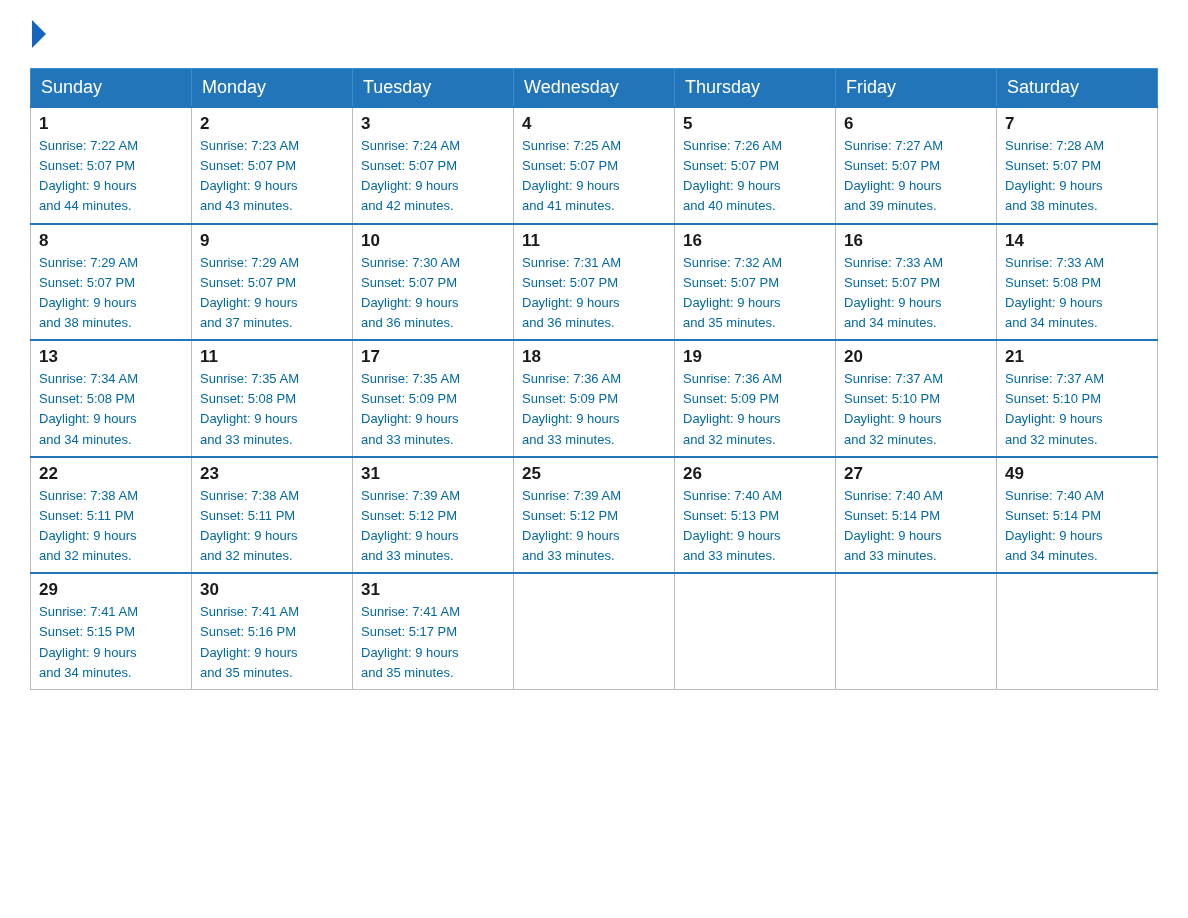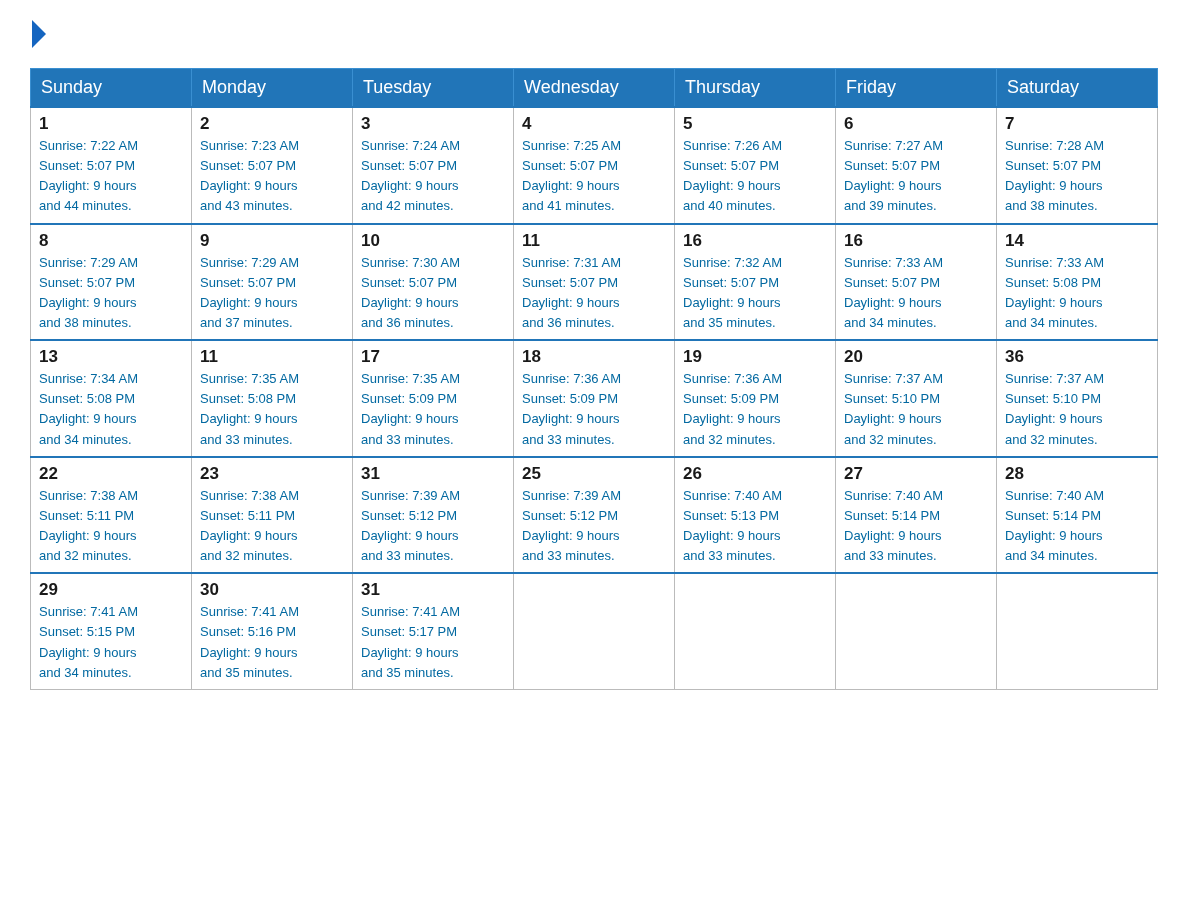--- a/index.html
+++ b/index.html
@@ -206,21 +206,21 @@
         </td>
         <td>
           <span class="day-number">19</span>
           <div class="day-info">Sunrise: 7:36 AM<br>Sunset: 5:09 PM<br>Daylight: 9 hours<br>and 32 minutes.</div>
         </td>
         <td>
           <span class="day-number">20</span>
           <div class="day-info">Sunrise: 7:37 AM<br>Sunset: 5:10 PM<br>Daylight: 9 hours<br>and 32 minutes.</div>
         </td>
         <td>
-          <span class="day-number">36</span>
+          <span class="day-number">21</span>
           <div class="day-info">Sunrise: 7:37 AM<br>Sunset: 5:10 PM<br>Daylight: 9 hours<br>and 32 minutes.</div>
         </td>
       </tr>
       <tr class="week-row">
         <td>
           <span class="day-number">22</span>
           <div class="day-info">Sunrise: 7:38 AM<br>Sunset: 5:11 PM<br>Daylight: 9 hours<br>and 32 minutes.</div>
         </td>
         <td>
           <span class="day-number">23</span>
@@ -236,21 +236,21 @@
         </td>
         <td>
           <span class="day-number">26</span>
           <div class="day-info">Sunrise: 7:40 AM<br>Sunset: 5:13 PM<br>Daylight: 9 hours<br>and 33 minutes.</div>
         </td>
         <td>
           <span class="day-number">27</span>
           <div class="day-info">Sunrise: 7:40 AM<br>Sunset: 5:14 PM<br>Daylight: 9 hours<br>and 33 minutes.</div>
         </td>
         <td>
-          <span class="day-number">28</span>
+          <span class="day-number">49</span>
           <div class="day-info">Sunrise: 7:40 AM<br>Sunset: 5:14 PM<br>Daylight: 9 hours<br>and 34 minutes.</div>
         </td>
       </tr>
       <tr class="week-row">
         <td>
           <span class="day-number">29</span>
           <div class="day-info">Sunrise: 7:41 AM<br>Sunset: 5:15 PM<br>Daylight: 9 hours<br>and 34 minutes.</div>
         </td>
         <td>
           <span class="day-number">30</span>

